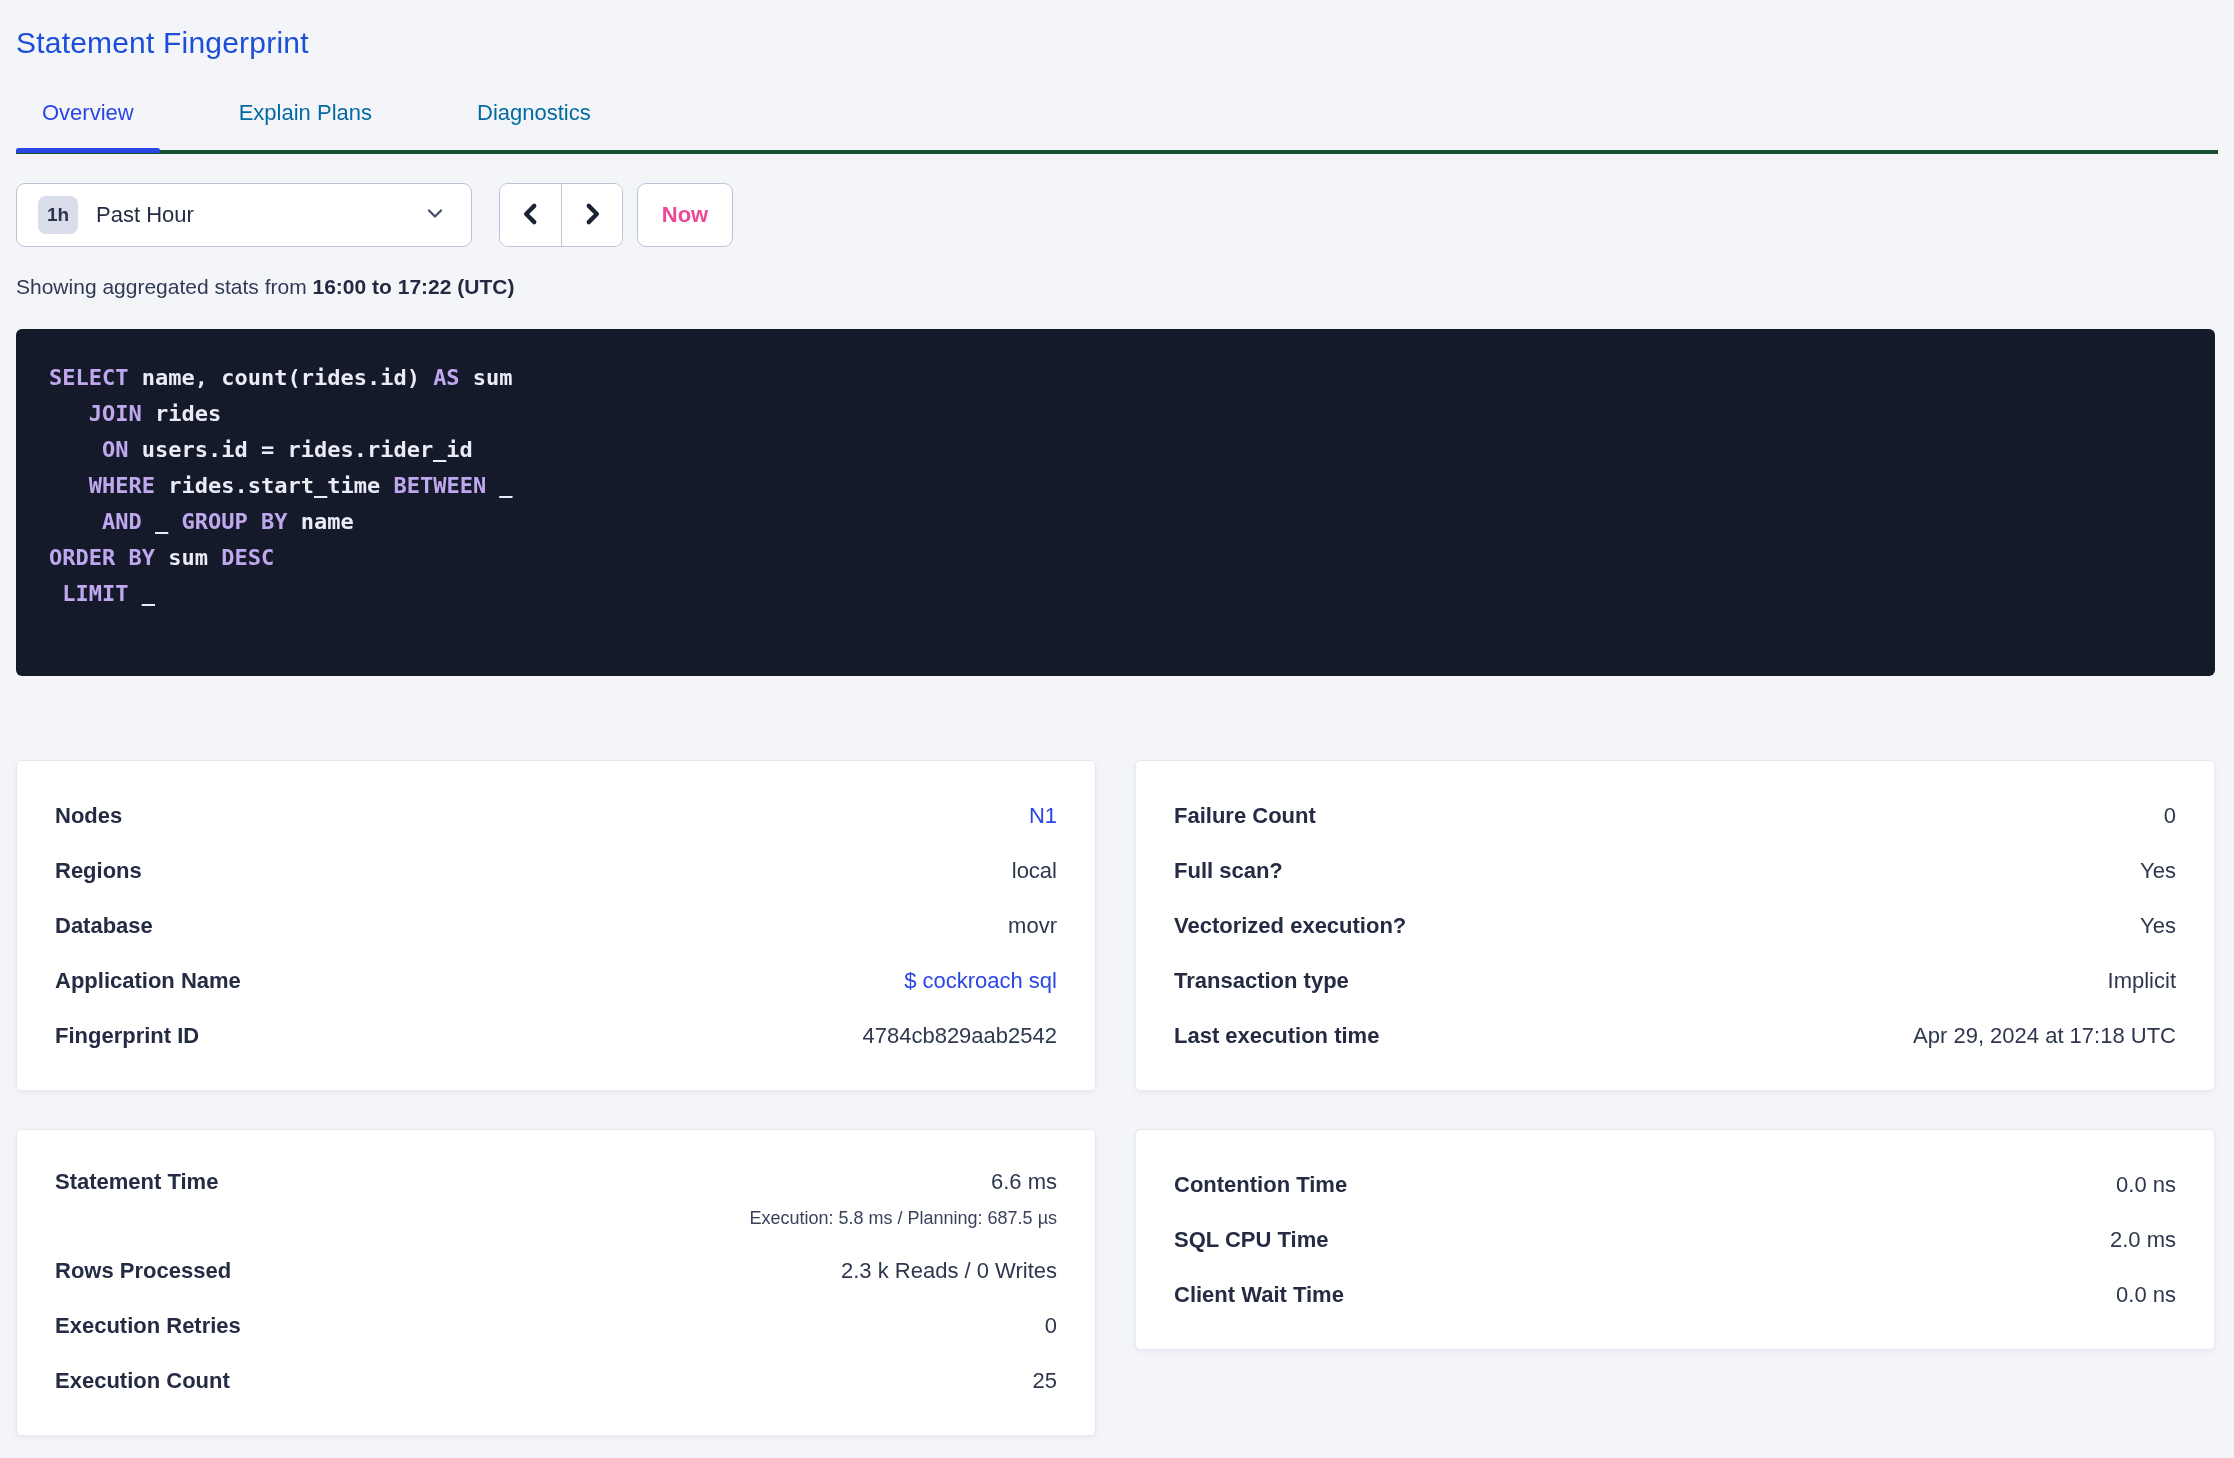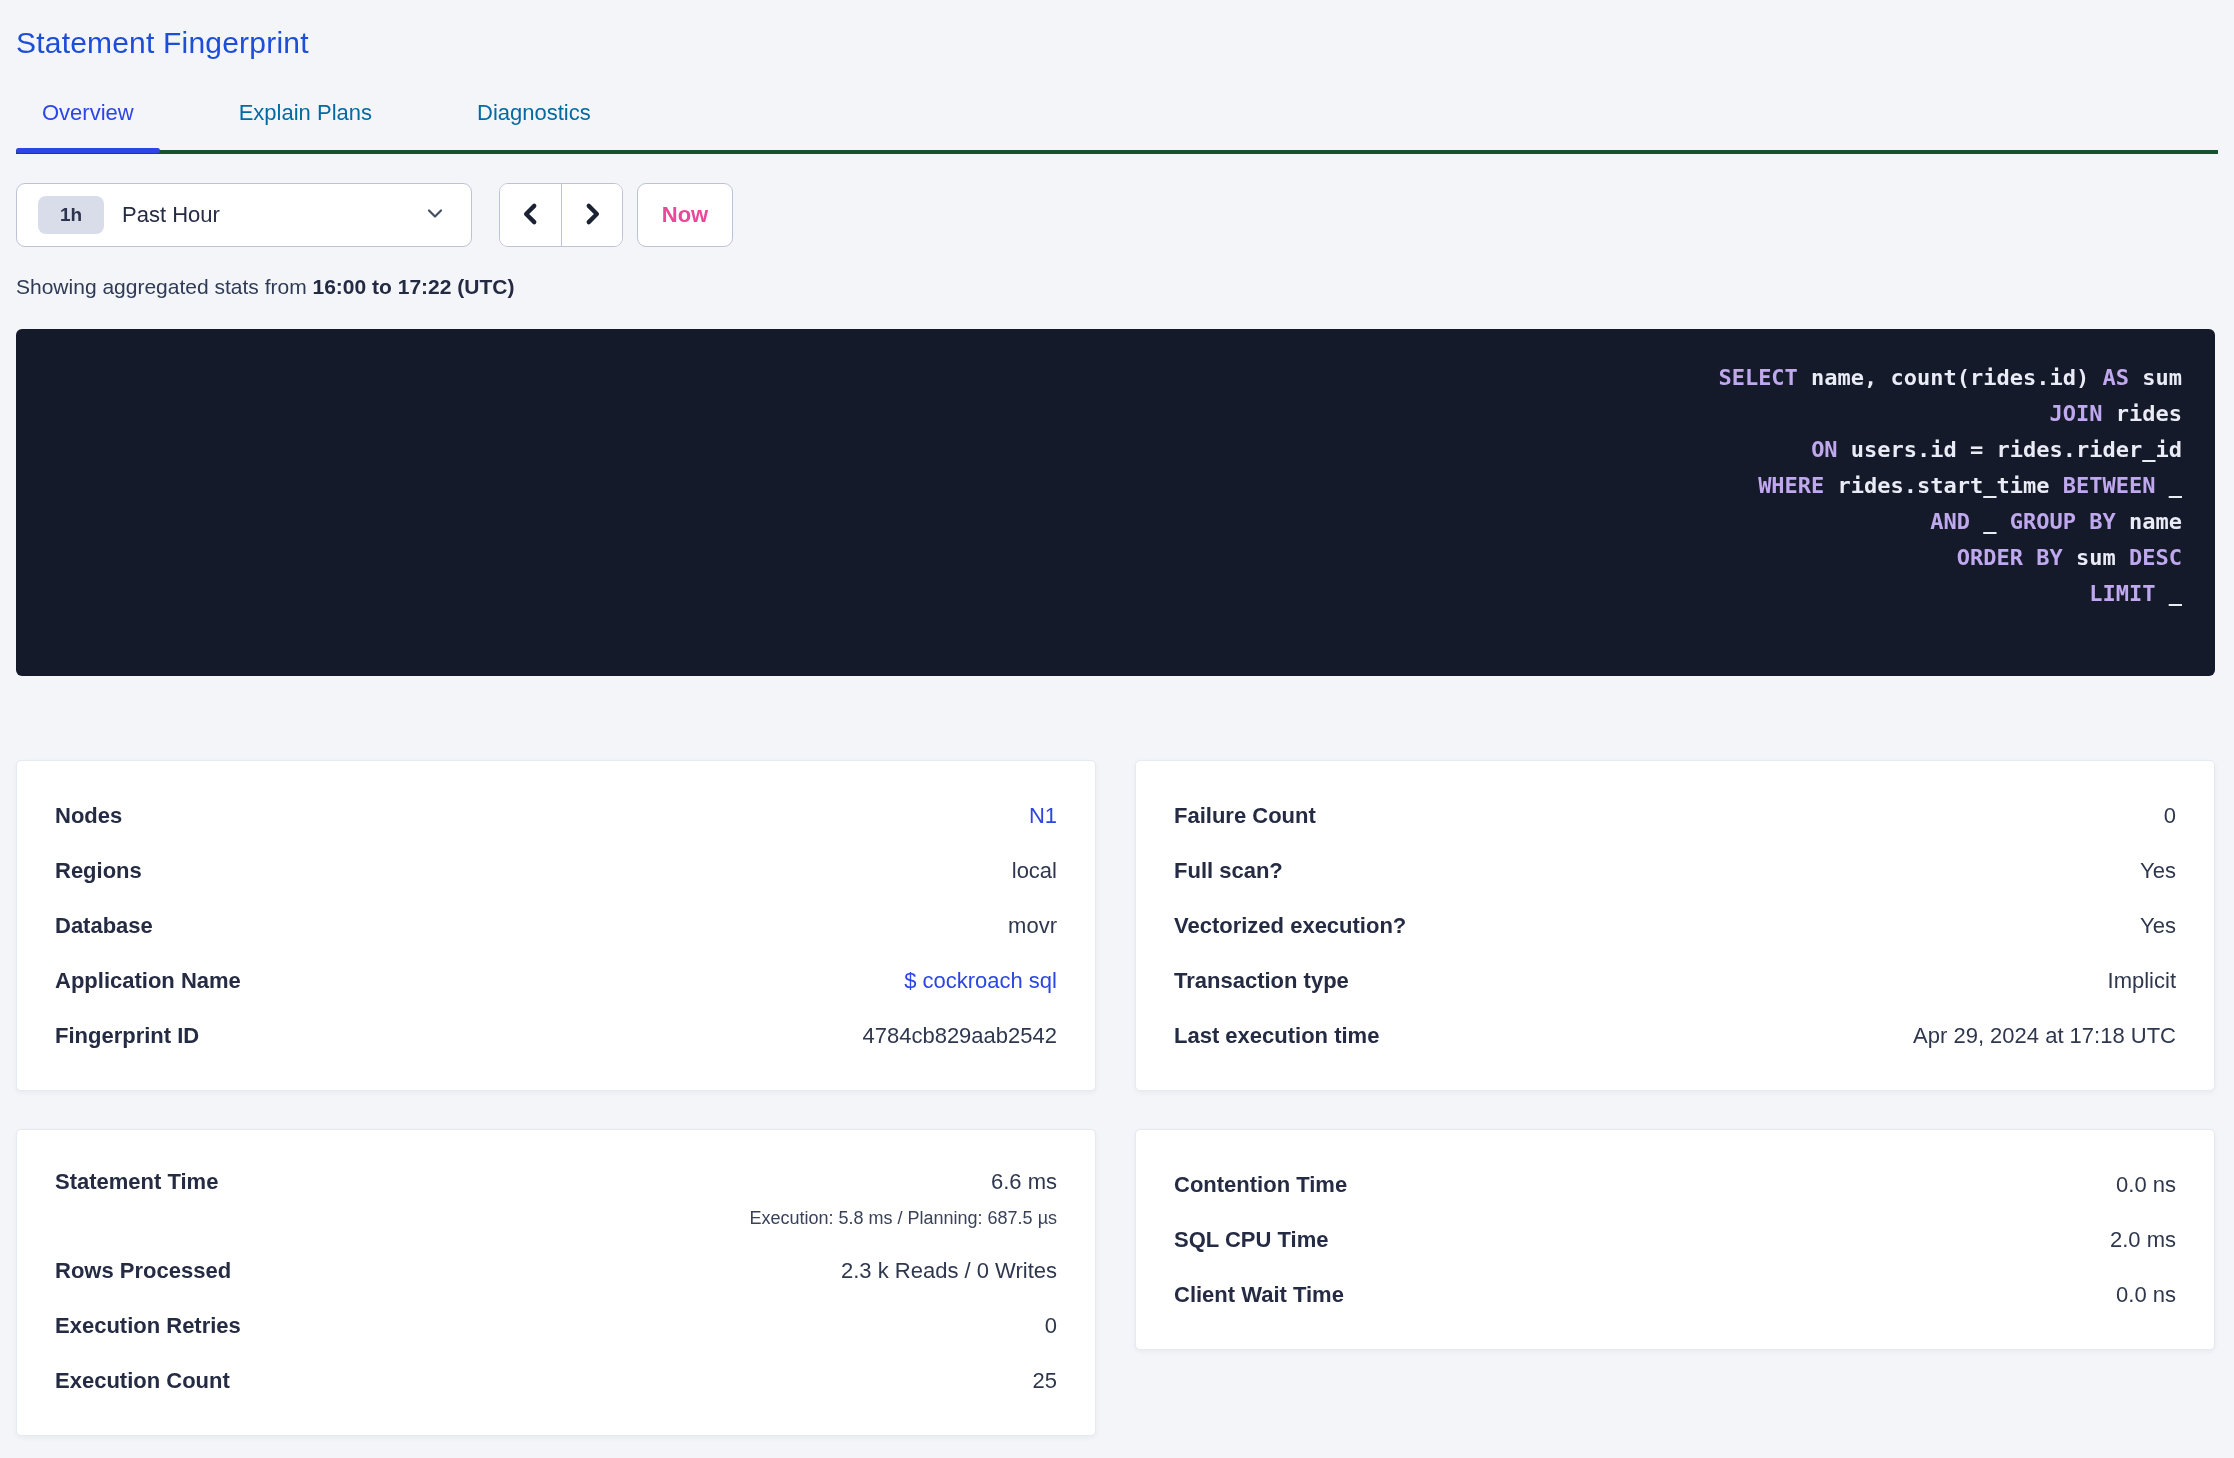--- a/index.html
+++ b/index.html
@@ -55,21 +55,21 @@
     width: 456px;
     display: flex;
     align-items: center;
     background: #fff;
     border: 1.5px solid #bcc3d6;
     border-radius: 9px;
     padding: 0 24px 0 21px;
     cursor: pointer;
   }
   .interval-badge {
-    width: 66px; height: 38px;
+    width: 40px; height: 38px;
     background: #d9ddea;
     border-radius: 8px;
     display: flex; align-items: center; justify-content: center;
     font-size: 19px; font-weight: 700; color: #2c354e;
     margin-right: 18px;
     flex: none;
   }
   .time-select .ts-label { flex: 1; font-size: 22px; color: #242b43; }
   .arrow-group {
     display: flex;
@@ -106,21 +106,20 @@
 
   
   .sql-box {
     margin-top: 30px;
     width: 2199px;
     height: 347px;
     background: var(--code-bg);
     border-radius: 6px;
     padding: 31px 33px;
     overflow: hidden;
-    text-align: right;
   }
   .sql-line {
     white-space: pre;
     font-family: "DejaVu Sans Mono", monospace;
     font-size: 22px;
     font-weight: 700;
     line-height: 36px;
     color: var(--code-text);
   }
   .sql-line .kw { color: var(--code-kw); }

